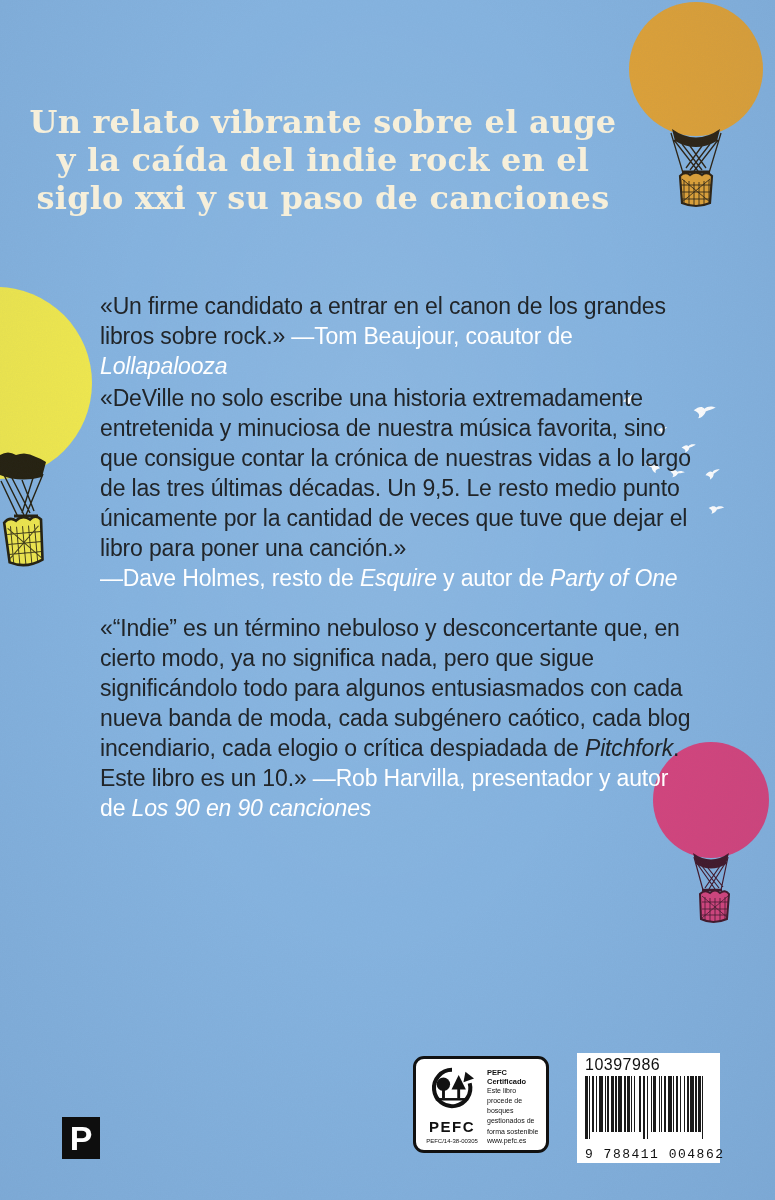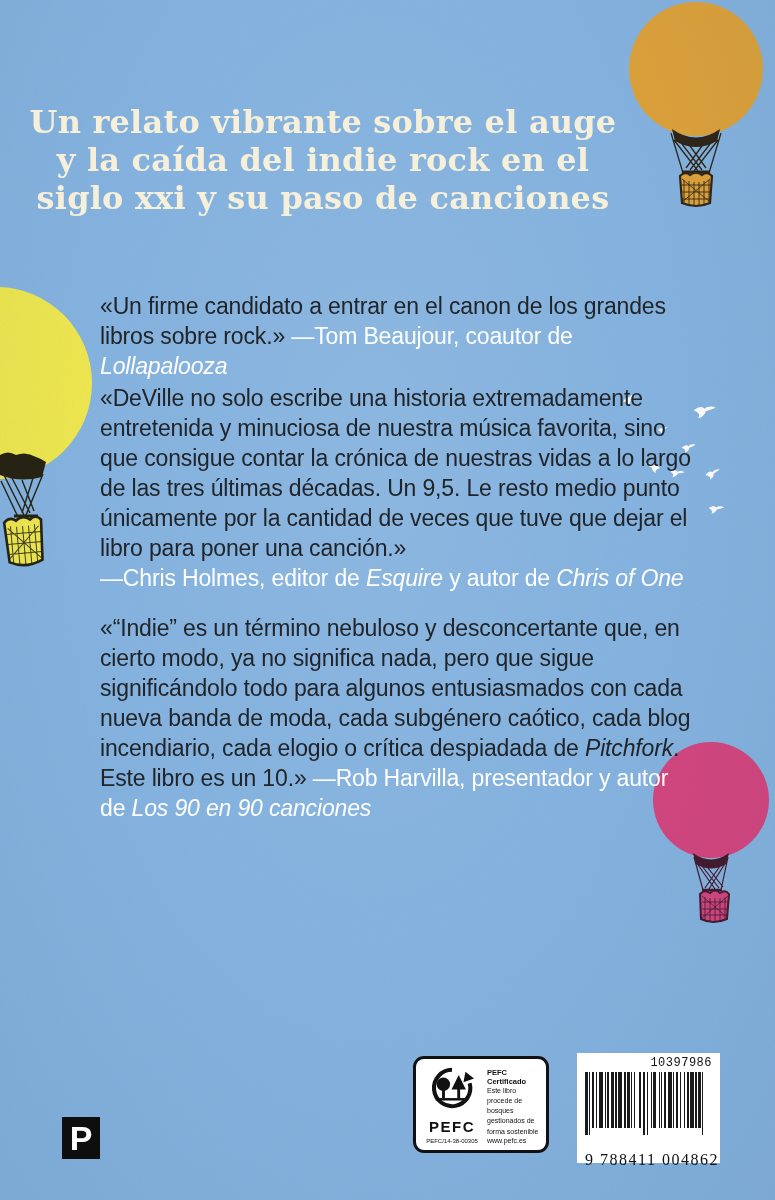--- a/index.html
+++ b/index.html
@@ -43,28 +43,28 @@
   .pefc-brand{font-weight:bold;font-size:15px;letter-spacing:1.5px;margin-top:8px;}
   .pefc-code{font-size:6px;white-space:nowrap;margin-top:3px;}
   .pefc-right{flex:1;display:flex;flex-direction:column;justify-content:space-between;
     padding:2px 2px 4px 6px;}
   .pefc-cert{font-weight:bold;font-size:7.5px;}
   .pefc-desc{font-size:7px;line-height:1.45;}
   .pefc-url{font-size:7px;}
 
   .barcode-box{position:absolute;left:577px;top:1053px;width:143px;height:110px;
     box-sizing:border-box;background:#fff;padding:3px 8px 4px 8px;z-index:3;color:#111;}
-  .bc-number{text-align:right;font-family:Liberation Mono, monospace;
-    font-size:12px;letter-spacing:.5px;}
+  .bc-number{font-family:Liberation Sans, sans-serif;
+    font-size:16px;letter-spacing:.5px;}
   .bc-bars{height:63px;margin-top:2px;display:flex;align-items:flex-start;overflow:hidden;}
   .bc-bars span{display:block;height:56px;background:#1a1a1a;flex:none;}
   .bc-bars span.gap{background:transparent;}
   .bc-bars span.guard{height:63px;}
-  .bc-digits{font-family:Liberation Serif, serif;font-size:16px;
-    letter-spacing:1.5px;margin-top:16px;white-space:nowrap;}
+  .bc-digits{font-family:Liberation Mono, monospace;font-size:13px;
+    letter-spacing:1.5px;margin-top:8px;white-space:nowrap;}
 </style>
 </head>
 <body>
 
 <div class="cover">
 
   <svg class="deco" style="left:0;top:285px" width="105" height="290" viewBox="0 0 105 290">
     <circle cx="-4" cy="98" r="96" fill="var(--balloon-lemon,#f1e94e)"></circle>
     <g stroke="#26210f" fill="none" stroke-width="1.4">
       <path d="M4 190 L24 230 M12 193 L30 228 M22 195 L34 226 M43 189 L26 230 M33 193 L22 228 M1 196 L18 232"></path>
@@ -120,21 +120,21 @@
     <div>y la caída del indie rock en el</div>
     <div>siglo xxi y su paso de canciones</div>
   </header>
 
   <p class="quote q1">
     <span>«Un firme candidato a entrar en el canon de los grandes libros sobre rock.» </span><span class="attr">—Tom Beaujour, coautor de </span><span class="attr it">Lollapalooza</span>
   </p>
 
   <p class="quote q2">
     <span>«DeVille no solo escribe una historia extremadamente entretenida y minuciosa de nuestra música favorita, sino que consigue contar la crónica de nuestras vidas a lo largo de las tres últimas décadas. Un 9,5. Le resto medio punto únicamente por la cantidad de veces que tuve que dejar el libro para poner una canción.»</span>
-    <span class="attr-line"><span class="attr">—Chris Holmes, editor de </span><span class="attr it">Esquire</span><span class="attr"> y autor de </span><span class="attr it">Chris of One</span></span>
+    <span class="attr-line"><span class="attr">—Dave Holmes, resto de </span><span class="attr it">Esquire</span><span class="attr"> y autor de </span><span class="attr it">Party of One</span></span>
   </p>
 
   <p class="quote q3">
     <span>«“Indie” es un término nebuloso y desconcertante que, en cierto modo, ya no significa nada, pero que sigue significándolo todo para algunos entusiasmados con cada nueva banda de moda, cada subgénero caótico, cada blog incendiario, cada elogio o crítica despiadada de </span><span class="it">Pitchfork</span><span>. Este libro es un 10.» </span><span class="attr">—Rob Harvilla, presentador y autor de </span><span class="attr it">Los 90 en 90 canciones</span>
   </p>
 
 
   <div class="publisher">
     <div class="p-badge">P</div>
   </div>

